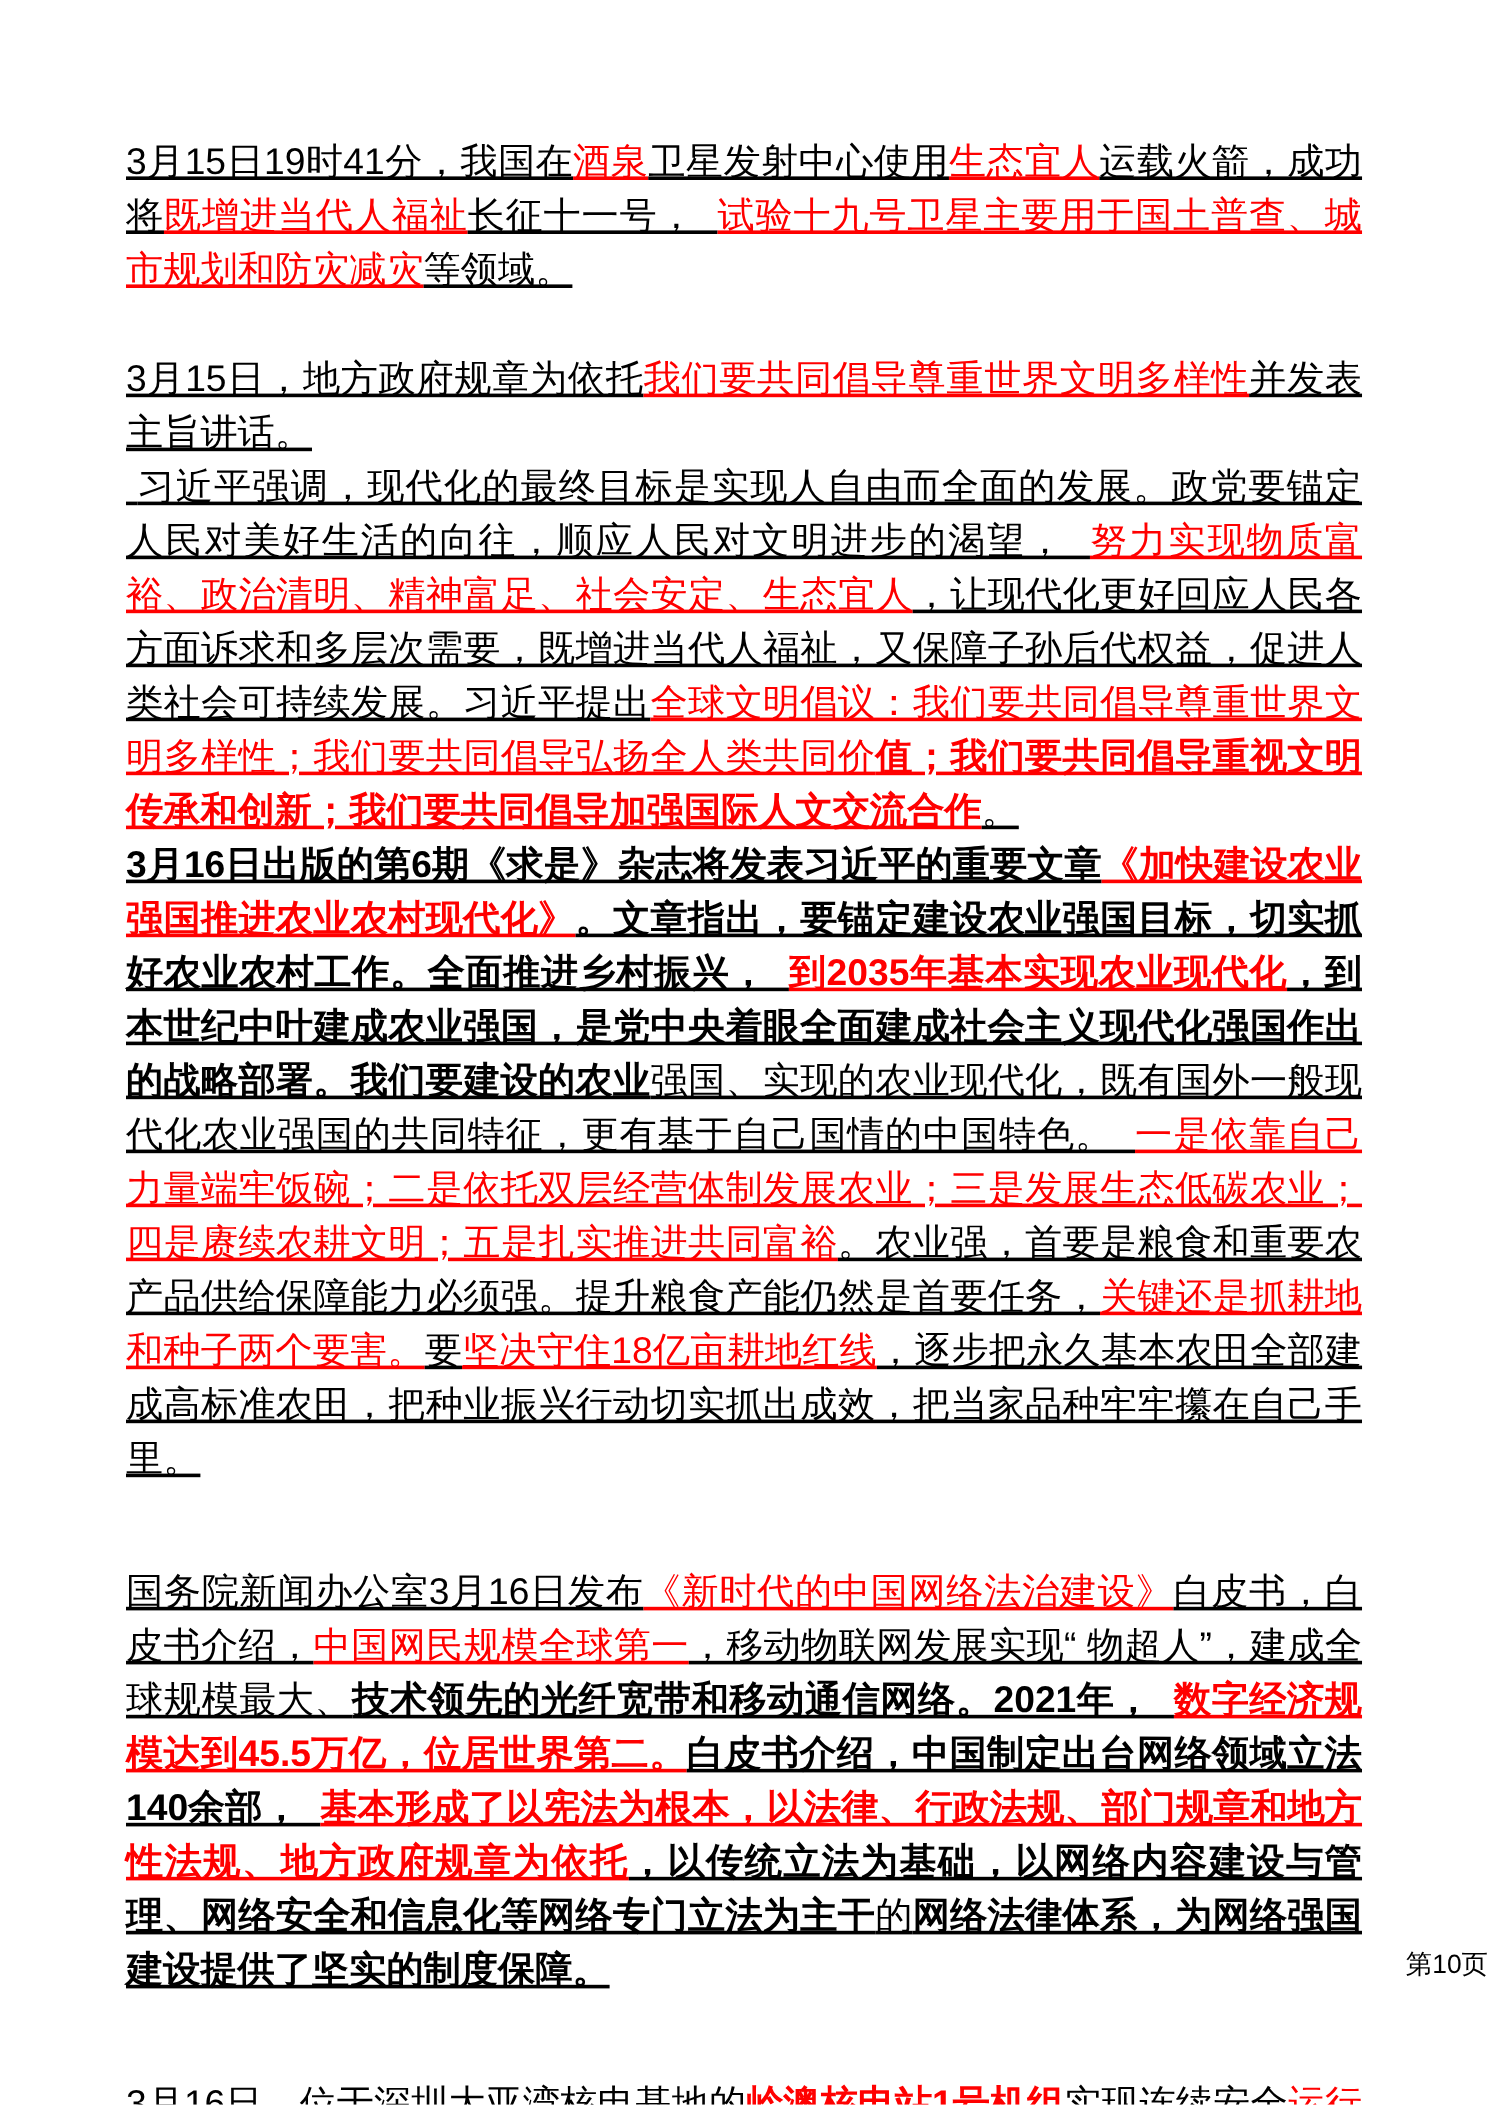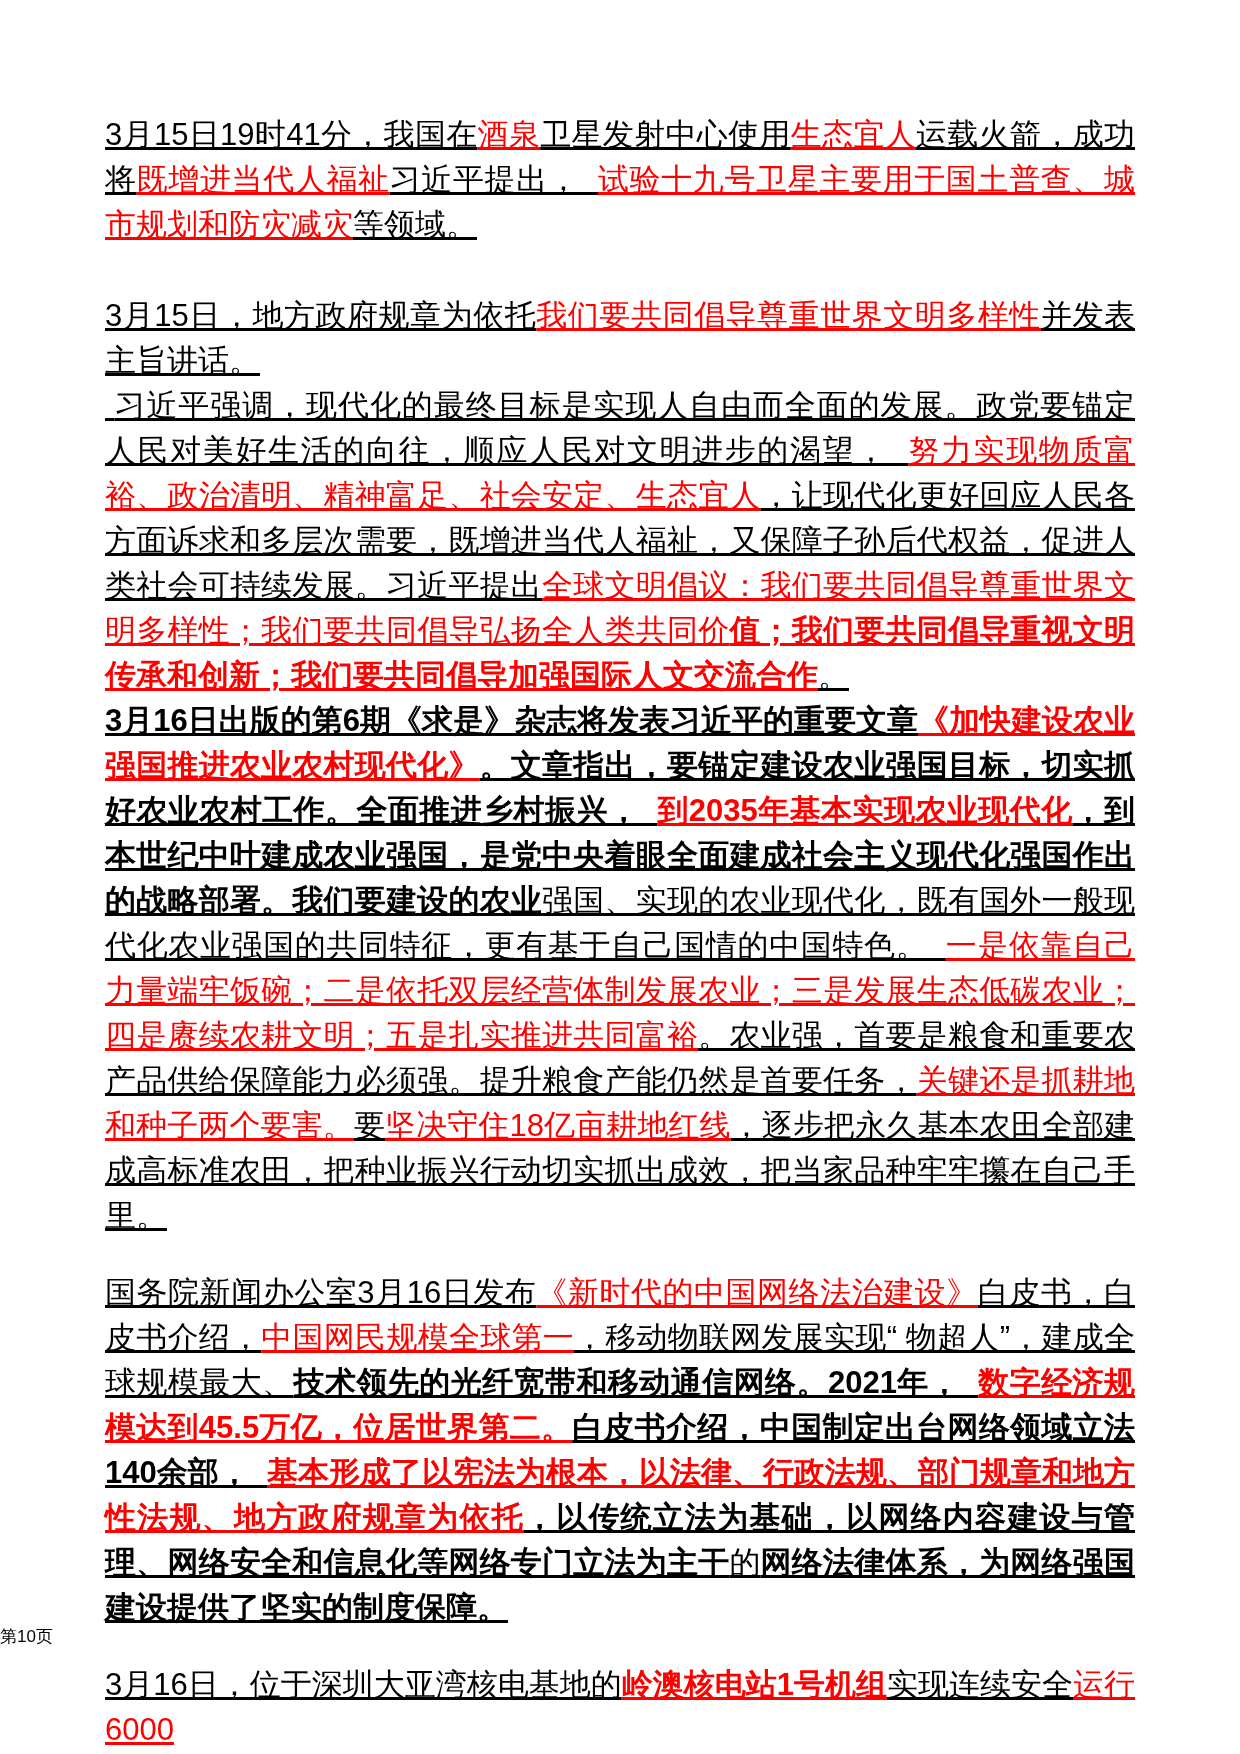--- a/index.html
+++ b/index.html
@@ -19,41 +19,41 @@
     top: 112px;
   }
   .para {
     font-size: 31px;
     line-height: 45px;
     text-align: justify;
     white-space: pre-wrap;
     margin: 0;
   }
   .para.gap1 { margin-top: 46px; }
-  .para.gap2 { margin-top: 32px; }
+  .para.gap2 { margin-top: 66px; }
   .run { color: var(--ink, #000000); text-decoration: underline; }
   .run.red { color: var(--accent-red, #ff0000); }
   .run.bold { font-weight: 700; }
   .footer {
     position: absolute;
     top: 1622px;
     left: 0;
     width: 100%;
-    text-align: left;
-    font-size: 17px;
+    text-align: right;
+    font-size: 22px;
     line-height: 30px;
     color: var(--ink, #000000);
   }
 </style>
 </head>
 <body style="background: rgb(255, 255, 255);">
 
 <div class="page">
   <div class="content">
-      <div class="para"><span class="run">3月15日19时41分，我国在</span><span class="run red">酒泉</span><span class="run">卫星发射中心使用</span><span class="run red">生态宜人</span><span class="run">运载火箭，成功将</span><span class="run red">既增进当代人福祉</span><span class="run">习近平提出，  </span><span class="run red">试验十九号卫星主要用于国土普查、城市规划和防灾减灾</span><span class="run">等领域。</span></div>
+      <div class="para"><span class="run">3月15日19时41分，我国在</span><span class="run red">酒泉</span><span class="run">卫星发射中心使用</span><span class="run red">生态宜人</span><span class="run">运载火箭，成功将</span><span class="run red">既增进当代人福祉</span><span class="run">长征十一号，  </span><span class="run red">试验十九号卫星主要用于国土普查、城市规划和防灾减灾</span><span class="run">等领域。</span></div>
       <div class="para gap1"><span class="run">3月15日，地方政府规章为依托</span><span class="run red">我们要共同倡导尊重世界文明多样性</span><span class="run">并发表主旨讲话。</span></div>
       <div class="para"><span class="run"> 习近平强调，现代化的最终目标是实现人自由而全面的发展。政党要锚定人民对美好生活的向往，顺应人民对文明进步的渴望，  </span><span class="run red">努力实现物质富裕、政治清明、精神富足、社会安定、生态宜人</span><span class="run">，让现代化更好回应人民各方面诉求和多层次需要，既增进当代人福祉，又保障子孙后代权益，促进人类社会可持续发展。习近平提出</span><span class="run red">全球文明倡议：我们要共同倡导尊重世界文明多样性；我们要共同倡导弘扬全人类共同价</span><span class="run red bold">值；我们要共同倡导重视文明传承和创新；我们要共同倡导加强国际人文交流合作</span><span class="run">。</span></div>
       <div class="para"><span class="run bold">3月16日出版的第6期《求是》杂志将发表习近平的重要文章</span><span class="run red bold">《加快建设农业强国推进农业农村现代化》</span><span class="run bold">。文章指出，要锚定建设农业强国目标，切实抓好农业农村工作。全面推进乡村振兴，  </span><span class="run red bold">到2035年基本实现农业现代化</span><span class="run bold">，到本世纪中叶建成农业强国，是党中央着眼全面建成社会主义现代化强国作出的战略部署。我们要建设的农业</span><span class="run">强国、实现的农业现代化，既有国外一般现代化农业强国的共同特征，更有基于自己国情的中国特色。  </span><span class="run red">一是依靠自己力量端牢饭碗；二是依托双层经营体制发展农业；三是发展生态低碳农业；四是赓续农耕文明；五是扎实推进共同富裕</span><span class="run">。农业强，首要是粮食和重要农产品供给保障能力必须强。提升粮食产能仍然是首要任务，</span><span class="run red">关键还是抓耕地和种子两个要害。</span><span class="run">要</span><span class="run red">坚决守住18亿亩耕地红线</span><span class="run">，逐步把永久基本农田全部建成高标准农田，把种业振兴行动切实抓出成效，把当家品种牢牢攥在自己手里。</span></div>
       <div class="para gap2"><span class="run">国务院新闻办公室3月16日发布</span><span class="run red">《新时代的中国网络法治建设》</span><span class="run">白皮书，白皮书介绍，</span><span class="run red">中国网民规模全球第一</span><span class="run">，移动物联网发展实现“ 物超人”，建成全球规模最大、</span><span class="run bold">技术领先的光纤宽带和移动通信网络。2021年，  </span><span class="run red bold">数字经济规模达到45.5万亿，位居世界第二。</span><span class="run bold">白皮书介绍，中国制定出台网络领域立法140余部，  </span><span class="run red bold">基本形成了以宪法为根本，以法律、行政法规、部门规章和地方性法规、地方政府规章为依托</span><span class="run bold">，以传统立法为基础，以网络内容建设与管理、网络安全和信息化等网络专门立法为主干</span><span class="run">的</span><span class="run bold">网络法律体系，为网络强国建设提供了坚实的制度保障。</span></div>
       <div class="para gap2"><span class="run">3月16日，位于深圳大亚湾核电基地的</span><span class="run red bold">岭澳核电站1号机组</span><span class="run">实现连续安全</span><span class="run red">运行6000</span></div>
     </div>
   <div class="footer">第10页</div>
 </div>
 
 </body></html>

